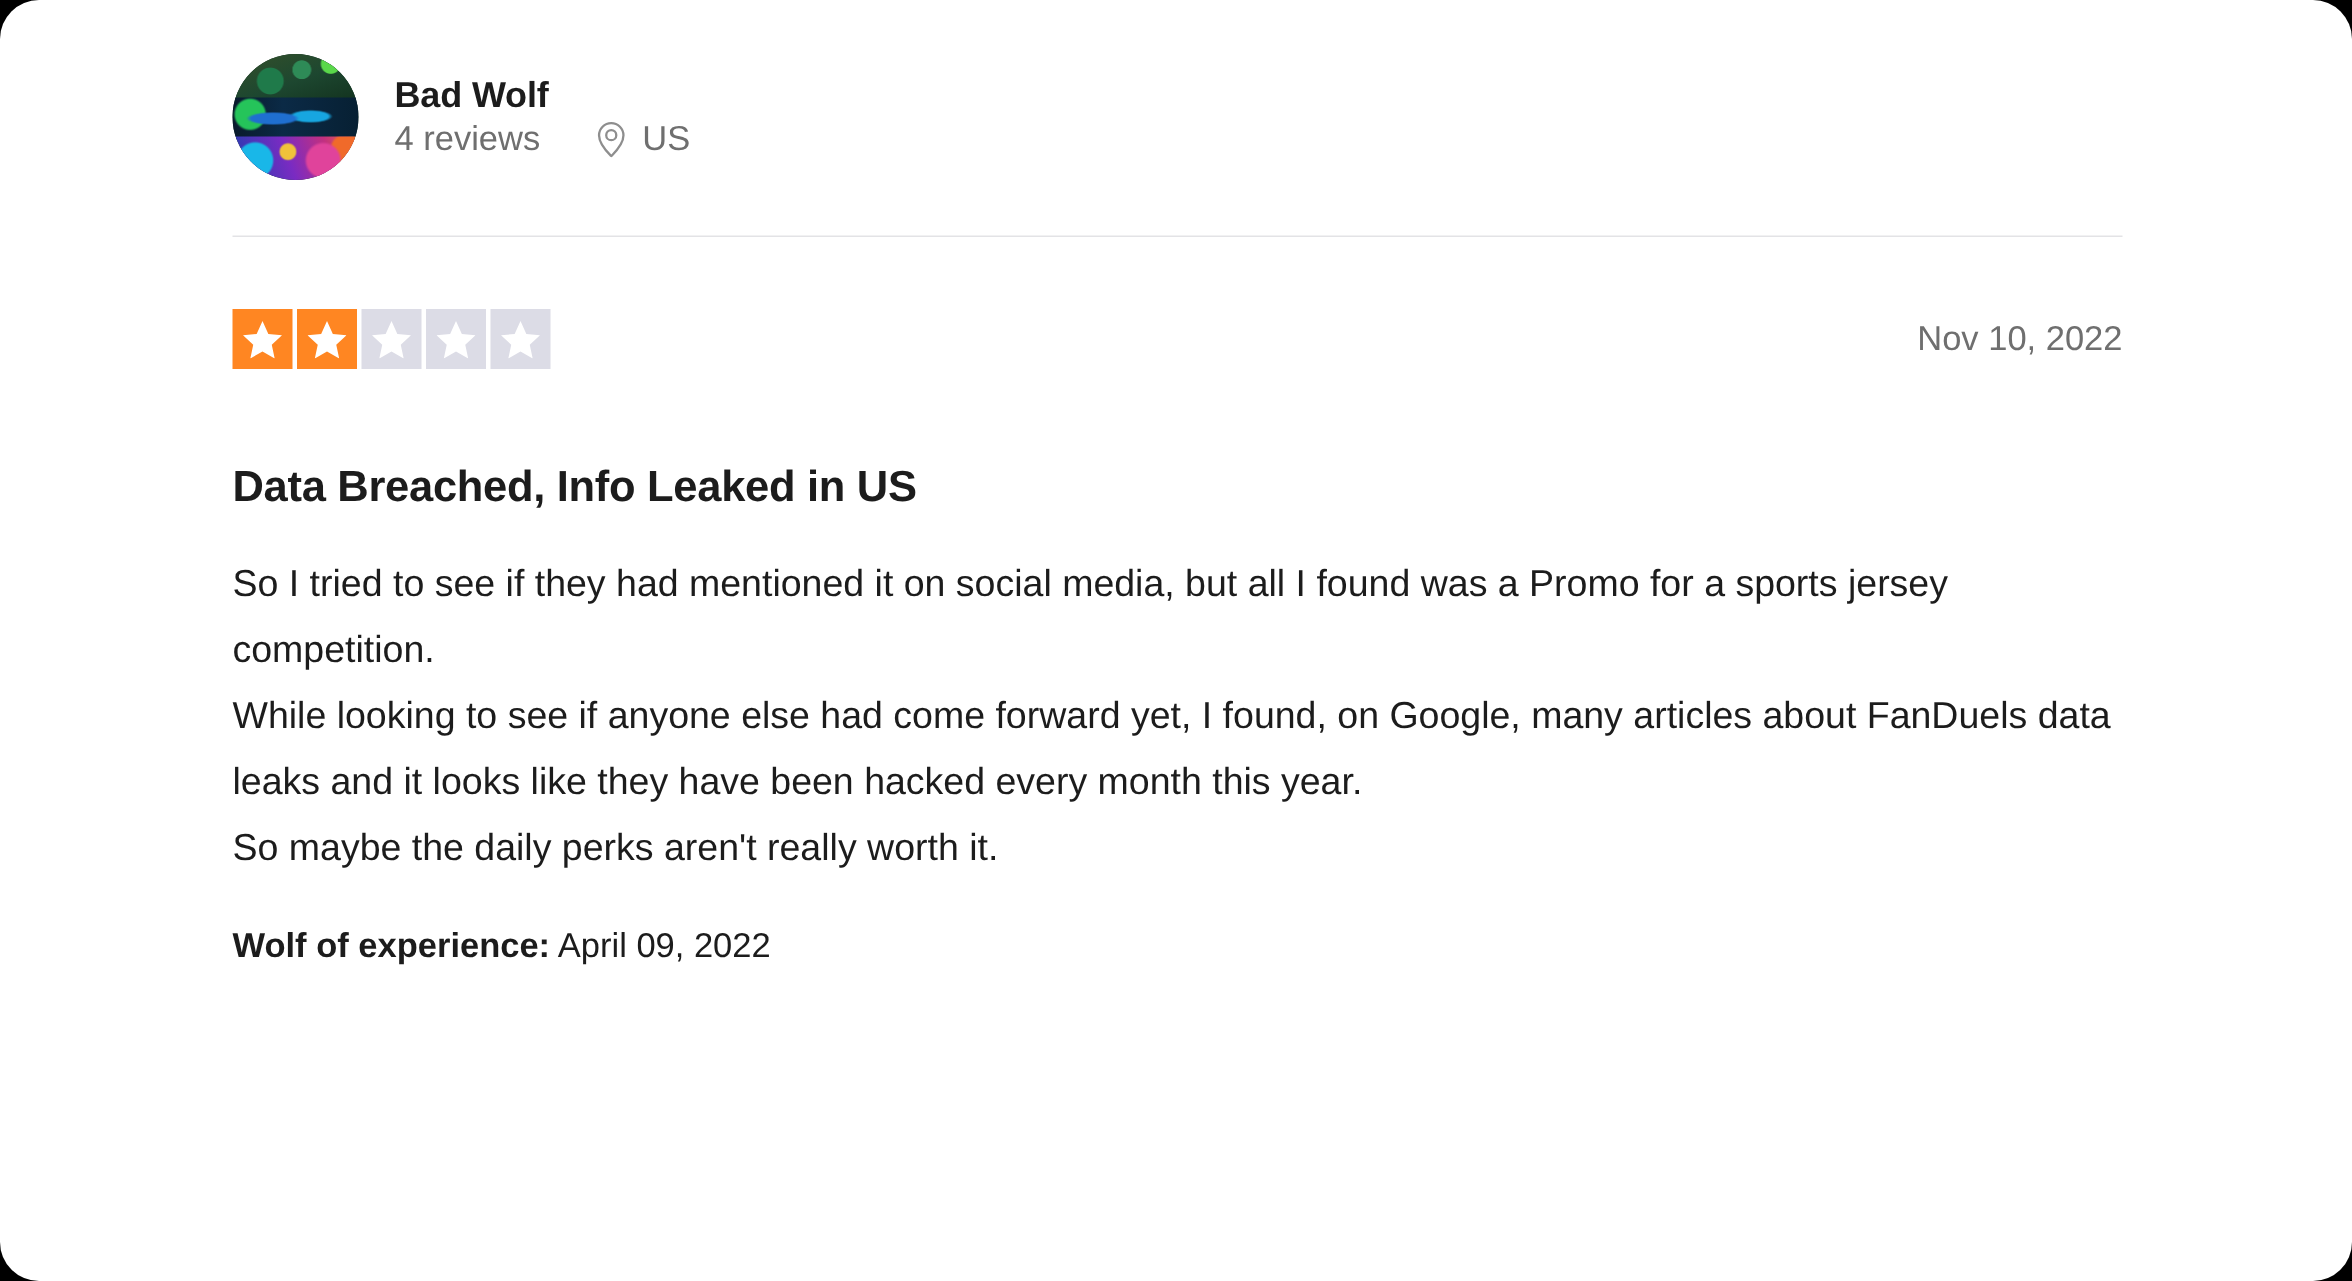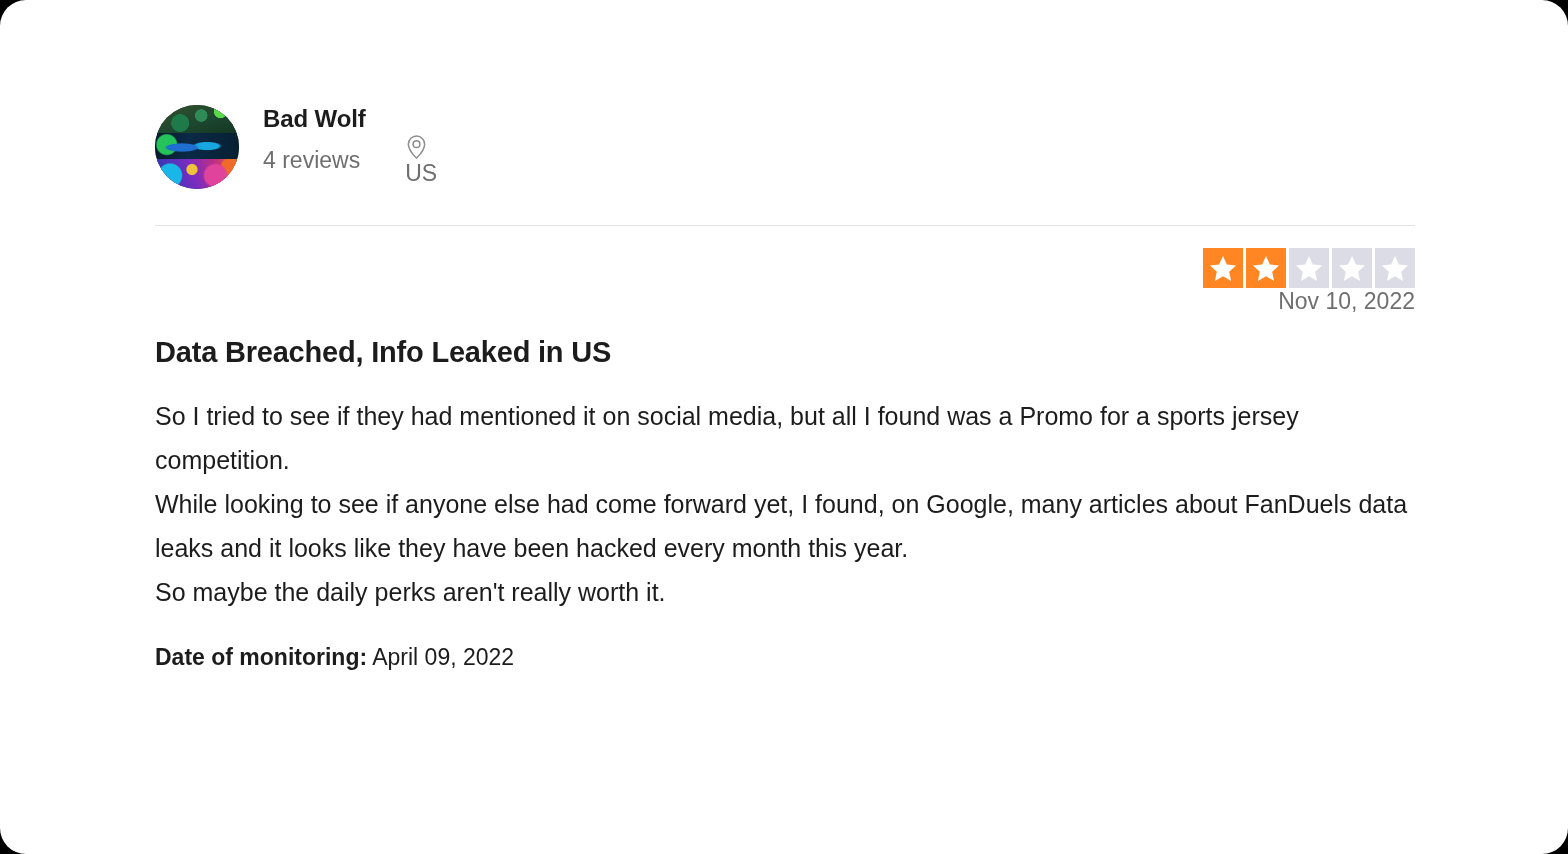--- a/index.html
+++ b/index.html
@@ -31,22 +31,21 @@
   .card-inner {
     position: absolute;
     left: 155px;
     top: 0;
     width: 1260px;
   }
 
   
   .consumer {
     display: flex;
-    align-items: center;
-    padding-top: 104px;
+    padding-top: 36px;
     height: 85px;
     box-sizing: content-box;
   }
 
   .avatar {
     width: 84px;
     height: 84px;
     border-radius: 50%;
     flex: 0 0 auto;
     overflow: hidden;
@@ -106,21 +105,20 @@
   .reviews-count {
     font-size: 23px;
     color: #6f6f6f;
     line-height: 1.2;
   }
 
   .location {
     display: flex;
     align-items: center;
     margin-left: 36px;
-    flex-direction: column;
   }
   .pin-icon {
     width: 23px;
     height: 26px;
     display: block;
     flex: 0 0 auto;
   }
   .location-text {
     font-size: 23px;
     color: #6f6f6f;
@@ -132,24 +130,23 @@
   .divider {
     height: 1px;
     background: #e3e3e6;
     margin-top: 36px;
     width: 1260px;
   }
 
   
   .rating-row {
     display: flex;
-    align-items: flex-end;
+    align-items: center;
     justify-content: space-between;
-    margin-top: 22px;
-    flex-direction: column;
+    margin-top: 48px;
   }
 
   .stars {
     display: flex;
     gap: 3px;
   }
   .star-box {
     width: 40px;
     height: 40px;
     display: flex;
@@ -166,21 +163,21 @@
     line-height: 1.2;
     white-space: nowrap;
   }
 
   
   .review-title {
     font-size: 29px;
     font-weight: 700;
     color: #1c1c1c;
     letter-spacing: -0.2px;
-    margin-top: 18px;
+    margin-top: 61px;
     line-height: 1.25;
   }
 
   .review-body {
     margin-top: 22px;
     font-size: 25px;
     line-height: 44px;
     color: #1c1c1c;
     max-width: 1265px;
   }
@@ -265,18 +262,18 @@
 
     <h2 class="review-title">Data Breached, Info Leaked in US</h2>
 
     <div class="review-body">
       <p>So I tried to see if they had mentioned it on social media, but all I found was a Promo for a sports jersey competition.</p>
       <p>While looking to see if anyone else had come forward yet, I found, on Google, many articles about FanDuels data leaks and it looks like they have been hacked every month this year.</p>
       <p>So maybe the daily perks aren't really worth it.</p>
     </div>
 
     <div class="date-of-experience">
-      <span class="doe-label">Date of monitoring:</span>
+      <span class="doe-label">Wolf of experience:</span>
       <span class="doe-value">April 09, 2022</span>
     </div>
 
   </div>
 </div>
 
 </body></html>

